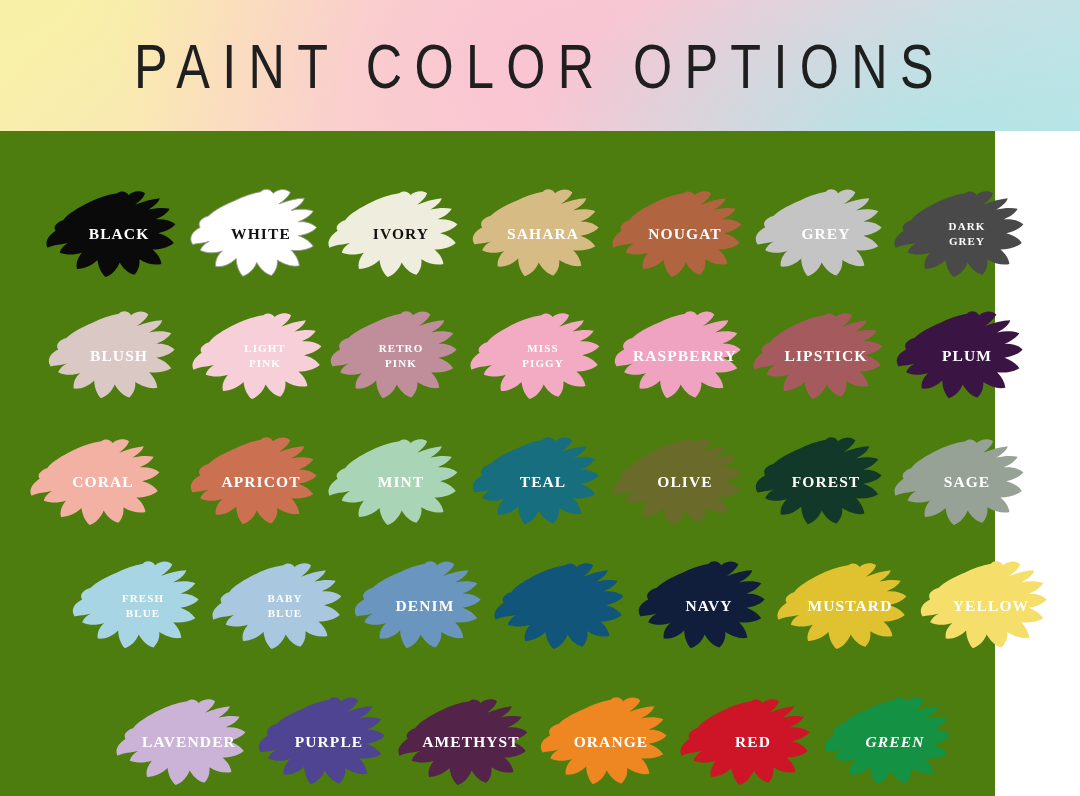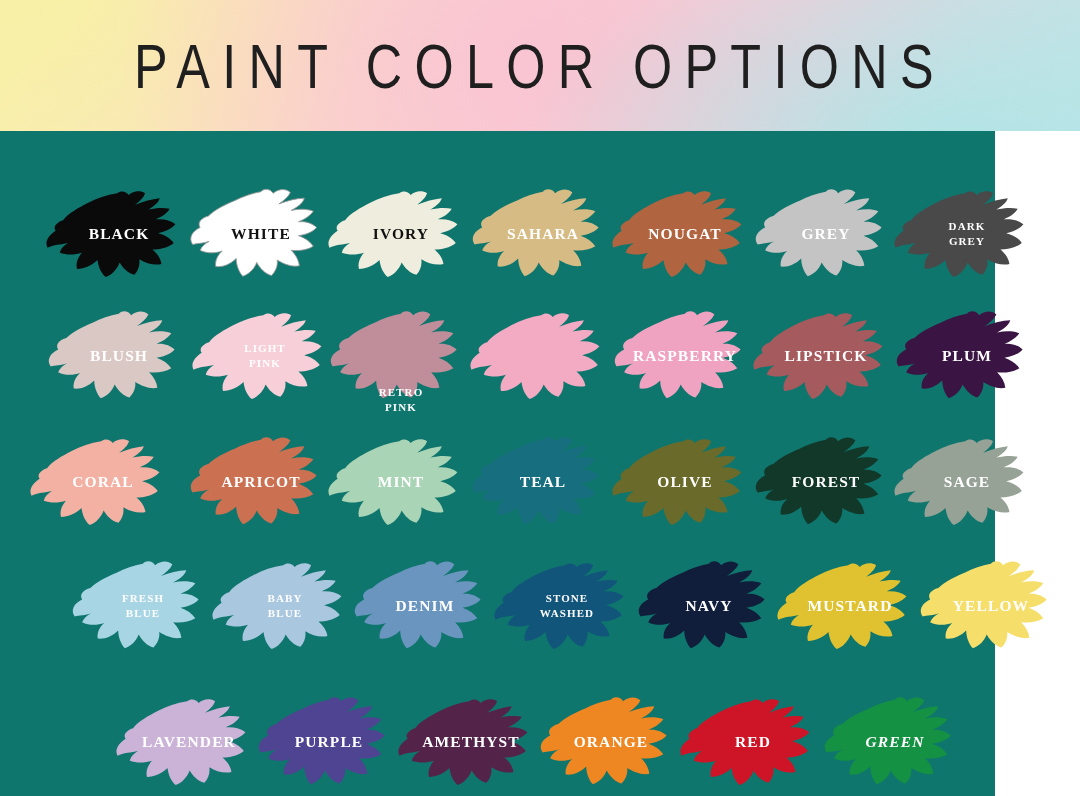--- a/index.html
+++ b/index.html
@@ -5,21 +5,21 @@
   * { margin:0; padding:0; box-sizing:border-box; }
   html, body {
     width:1080px; height:796px;
     background:#ffffff;
     font-family:"Liberation Serif", serif;
     overflow:hidden;
   }
   #page {
     position:relative;
     width:995px; height:796px;
-    background:#0f766e;
+    background:#4d7c0f;
   }
 
   
   .header-band {
     position:absolute; left:0; top:0;
     width:1080px; height:131px;
     background:
       radial-gradient(ellipse 680px 360px at 88% 115%, rgba(176,229,230,0.95) 0%, rgba(176,229,230,0.0) 62%),
       radial-gradient(ellipse 620px 420px at 50% 40%, rgba(249,196,210,0.92) 0%, rgba(249,196,210,0.0) 68%),
       radial-gradient(ellipse 520px 360px at 2% -10%, rgba(248,240,166,0.98) 0%, rgba(248,240,166,0.0) 70%),
@@ -175,29 +175,31 @@
           </div>
           <div class="swatch-label two-line" style="color: rgb(255, 255, 255);">LIGHT
 PINK</div>
         </div>
         <div class="swatch" style="left: 318px;">
           <div class="shape">
             <svg viewBox="0 0 200 150" preserveAspectRatio="none" xmlns="http://www.w3.org/2000/svg">
               <path d="M18,88 C12,80 18,71 27,67 C23,61 29,55 37,53 C45,45 57,39 69,34 C79,29 90,25 101,23 C106,18 113,20 116,25 C123,19 132,19 137,24 C134,30 129,34 123,38 C134,34 144,31 154,31 C152,38 145,42 138,46 C148,44 157,44 165,47 C161,53 154,57 147,60 C156,59 164,62 169,67 C164,73 155,76 147,77 C155,80 161,84 165,90 C157,95 147,96 138,95 C144,101 147,107 148,114 C139,116 129,112 121,107 C122,114 119,121 114,126 C106,124 100,117 96,110 C93,118 87,124 79,127 C74,121 71,113 71,105 C64,112 55,116 46,115 C45,108 48,101 54,96 C45,99 35,99 27,95 C29,90 33,87 38,84 C31,87 23,86 18,88 Z" fill="#C08E9B"></path>
             </svg>
           </div>
-          <div class="swatch-label two-line" style="color: rgb(255, 255, 255); margin-top: 44px;">RETRO
+          <div class="swatch-label two-line" style="color: rgb(255, 255, 255);">RETRO
 PINK</div>
         </div>
         <div class="swatch" style="left: 460px;">
           <div class="shape">
             <svg viewBox="0 0 200 150" preserveAspectRatio="none" xmlns="http://www.w3.org/2000/svg">
               <path d="M14,92 C10,84 16,76 24,71 C20,66 26,60 33,58 C40,49 52,43 63,37 C74,31 86,27 99,25 C104,21 110,23 113,27 C119,22 127,21 133,25 C131,31 126,35 121,39 C131,35 141,32 151,31 C149,37 143,41 137,45 C146,43 155,42 163,44 C160,50 153,54 146,57 C155,56 164,58 170,63 C165,69 157,72 149,74 C157,76 164,80 168,86 C161,92 151,94 142,94 C148,99 152,105 153,112 C144,114 134,111 126,106 C127,113 125,120 120,125 C112,123 106,117 102,110 C99,118 93,125 85,128 C79,123 76,115 75,107 C68,114 59,118 50,118 C48,111 51,104 56,98 C47,101 37,101 29,98 C30,93 34,89 39,86 C31,88 21,88 14,92 Z" fill="#F2ABC3"></path>
             </svg>
           </div>
+          <div class="swatch-label two-line" style="color: rgb(255, 255, 255);">MISS
+PIGGY</div>
         </div>
         <div class="swatch" style="left: 602px;">
           <div class="shape">
             <svg viewBox="0 0 200 150" preserveAspectRatio="none" xmlns="http://www.w3.org/2000/svg">
               <path d="M18,88 C12,80 18,71 27,67 C23,61 29,55 37,53 C45,45 57,39 69,34 C79,29 90,25 101,23 C106,18 113,20 116,25 C123,19 132,19 137,24 C134,30 129,34 123,38 C134,34 144,31 154,31 C152,38 145,42 138,46 C148,44 157,44 165,47 C161,53 154,57 147,60 C156,59 164,62 169,67 C164,73 155,76 147,77 C155,80 161,84 165,90 C157,95 147,96 138,95 C144,101 147,107 148,114 C139,116 129,112 121,107 C122,114 119,121 114,126 C106,124 100,117 96,110 C93,118 87,124 79,127 C74,121 71,113 71,105 C64,112 55,116 46,115 C45,108 48,101 54,96 C45,99 35,99 27,95 C29,90 33,87 38,84 C31,87 23,86 18,88 Z" fill="#EFA3C0"></path>
             </svg>
           </div>
           <div class="swatch-label" style="color: rgb(255, 255, 255);">RASPBERRY</div>
         </div>
         <div class="swatch" style="left: 743px;">
@@ -301,22 +303,20 @@
             </svg>
           </div>
           <div class="swatch-label" style="color: rgb(255, 255, 255);">DENIM</div>
         </div>
         <div class="swatch" style="left: 460px;">
           <div class="shape">
             <svg viewBox="0 0 200 150" preserveAspectRatio="none" xmlns="http://www.w3.org/2000/svg">
               <path d="M14,92 C10,84 16,76 24,71 C20,66 26,60 33,58 C40,49 52,43 63,37 C74,31 86,27 99,25 C104,21 110,23 113,27 C119,22 127,21 133,25 C131,31 126,35 121,39 C131,35 141,32 151,31 C149,37 143,41 137,45 C146,43 155,42 163,44 C160,50 153,54 146,57 C155,56 164,58 170,63 C165,69 157,72 149,74 C157,76 164,80 168,86 C161,92 151,94 142,94 C148,99 152,105 153,112 C144,114 134,111 126,106 C127,113 125,120 120,125 C112,123 106,117 102,110 C99,118 93,125 85,128 C79,123 76,115 75,107 C68,114 59,118 50,118 C48,111 51,104 56,98 C47,101 37,101 29,98 C30,93 34,89 39,86 C31,88 21,88 14,92 Z" fill="#11557B"></path>
             </svg>
           </div>
-          <div class="swatch-label two-line" style="color: rgb(255, 255, 255);">STONE
-WASHED</div>
         </div>
         <div class="swatch" style="left: 602px;">
           <div class="shape">
             <svg viewBox="0 0 200 150" preserveAspectRatio="none" xmlns="http://www.w3.org/2000/svg">
               <path d="M18,88 C12,80 18,71 27,67 C23,61 29,55 37,53 C45,45 57,39 69,34 C79,29 90,25 101,23 C106,18 113,20 116,25 C123,19 132,19 137,24 C134,30 129,34 123,38 C134,34 144,31 154,31 C152,38 145,42 138,46 C148,44 157,44 165,47 C161,53 154,57 147,60 C156,59 164,62 169,67 C164,73 155,76 147,77 C155,80 161,84 165,90 C157,95 147,96 138,95 C144,101 147,107 148,114 C139,116 129,112 121,107 C122,114 119,121 114,126 C106,124 100,117 96,110 C93,118 87,124 79,127 C74,121 71,113 71,105 C64,112 55,116 46,115 C45,108 48,101 54,96 C45,99 35,99 27,95 C29,90 33,87 38,84 C31,87 23,86 18,88 Z" fill="#101E3C"></path>
             </svg>
           </div>
           <div class="swatch-label" style="color: rgb(255, 255, 255);">NAVY</div>
         </div>
         <div class="swatch" style="left: 743px;">

